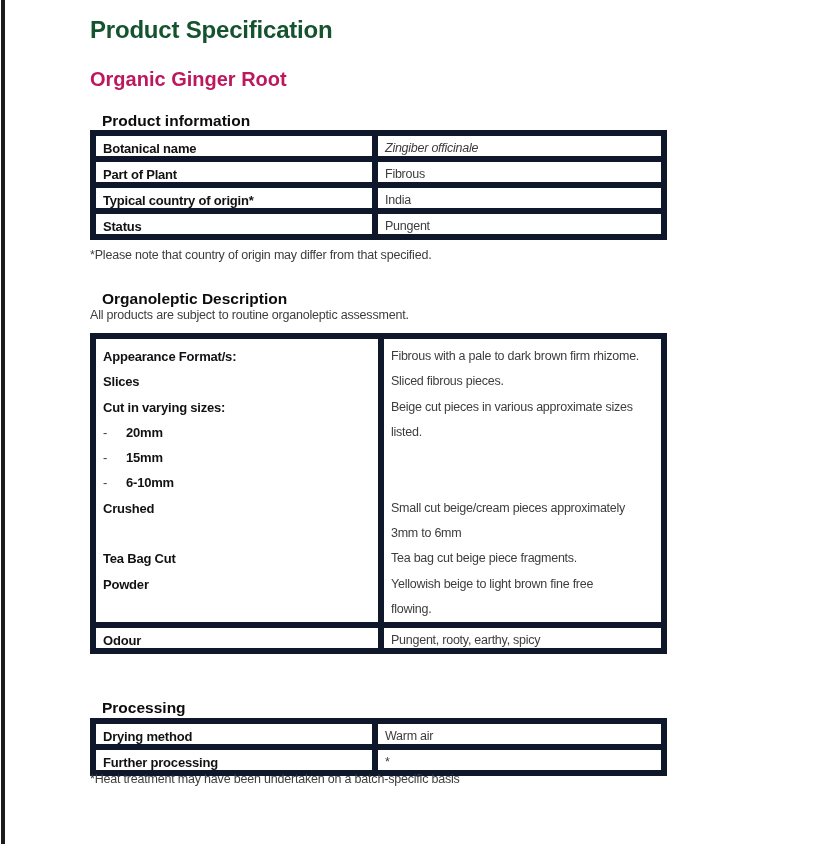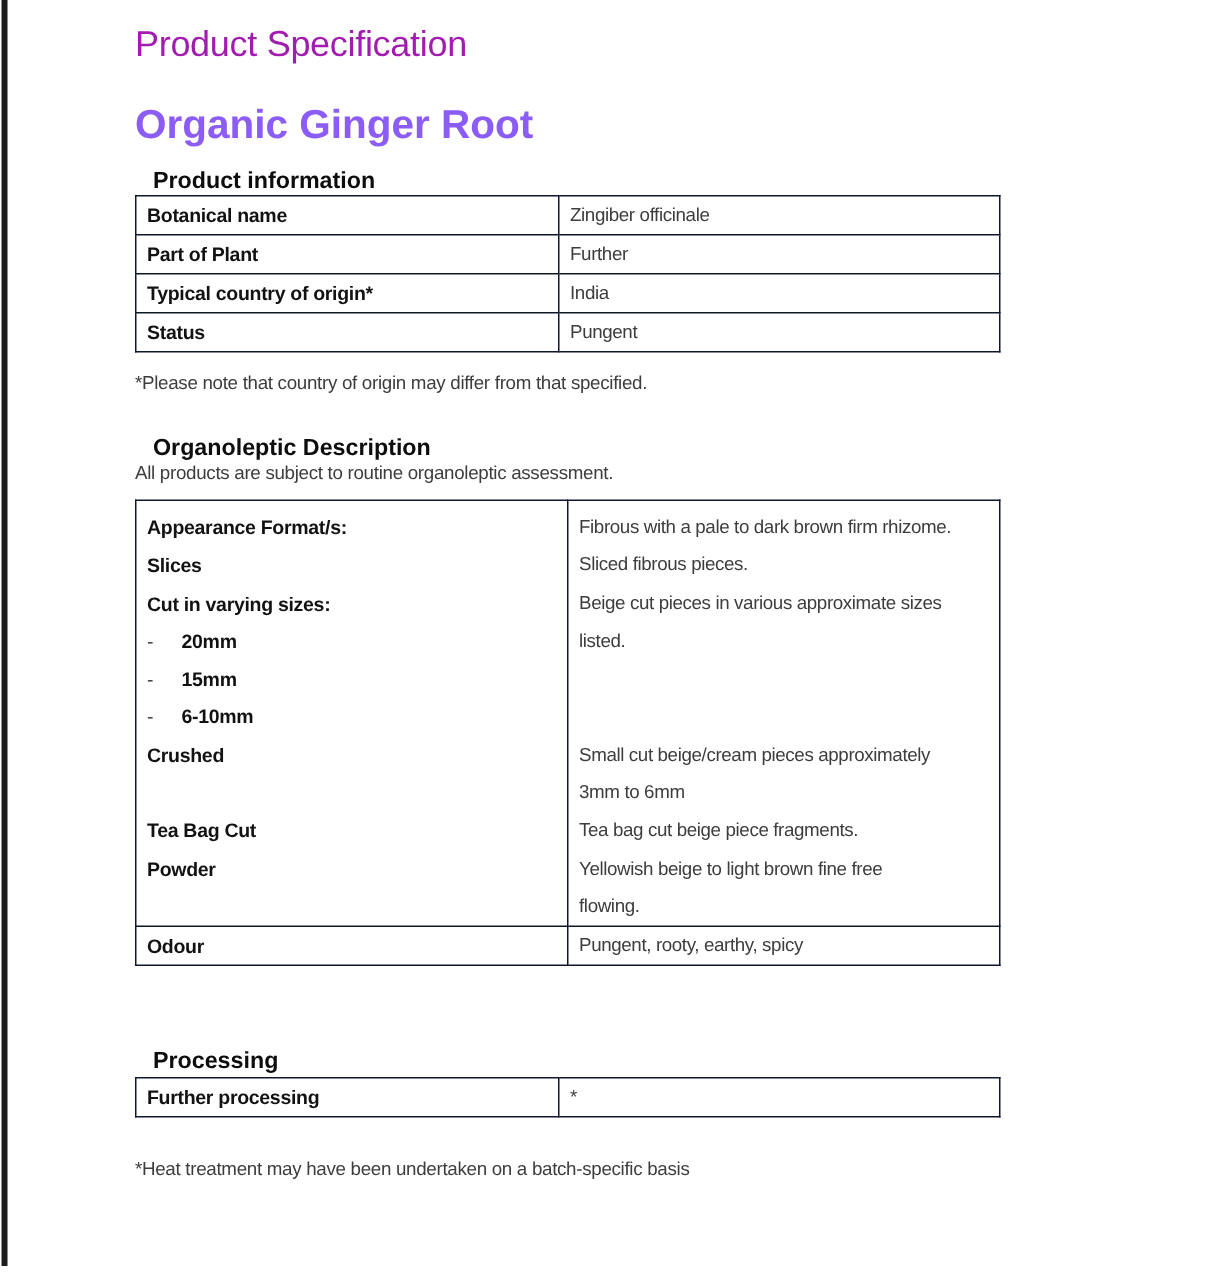--- a/index.html
+++ b/index.html
@@ -10,25 +10,25 @@
     font-family:"Liberation Sans", sans-serif;
     overflow:hidden;
   }
   .edge-bar{
     position:absolute;left:1px;top:0;width:4px;height:844px;
     background:#1c1c1c;
   }
   .abs{position:absolute;left:90px;}
   h1.title{
     top:16px;margin:0;font-size:24px;line-height:1.15;
-    font-weight:normal;color:#a21caf;letter-spacing:-0.2px;
+    font-weight:bold;color:#14532d;letter-spacing:-0.2px;
   }
   h2.product{
-    top:68px;margin:0;font-size:27px;line-height:1.15;
-    font-weight:bold;color:#8b5cf6;
+    top:68px;margin:0;font-size:20px;line-height:1.15;
+    font-weight:bold;color:#be185d;
   }
   h3.section{
     margin:12px;font-size:15.5px;line-height:1.2;
     font-weight:bold;color:#0d0d0d;
   }
   .h3-product-info{top:100px;}
   .h3-organoleptic{top:278px;}
   .h3-processing{top:687px;}
   .note{
     margin:0;font-size:12.5px;color:#3d3d3d;letter-spacing:-0.2px;
@@ -37,21 +37,21 @@
   .intro{top:308px;}
   .footnote-2{top:772px;}
   table.spec{
     border-collapse:collapse;table-layout:fixed;
     width:577px;background:#ffffff;
   }
   .t-product-info{top:130px;}
   .t-organoleptic{top:333px;}
   .t-processing{top:718px;}
   table.spec td{
-    border:1px solid #0f172a;
+    border:6px solid #0f172a;
     box-sizing:border-box;
     vertical-align:top;
     padding:5px 6px 0 7px;
     overflow:hidden;
   }
   td.lbl{
     width:282px;font-size:13px;font-weight:bold;color:#121212;
     white-space:nowrap;letter-spacing:-0.2px;
   }
   td.val{
@@ -62,42 +62,42 @@
   td.app-cell{height:278px;padding-top:3px;}
   .line{
     height:25.3px;line-height:25.3px;white-space:nowrap;
     letter-spacing:-0.25px;
   }
   .line.b{font-weight:bold;color:#121212;font-size:13px;letter-spacing:-0.2px;}
   .line.g{color:#3d3d3d;font-size:12.5px;}
   .dash{
     display:inline-block;width:23px;color:#3d3d3d;font-weight:normal;
   }
-  .italic{}
+  .italic{font-style:italic;}
 </style>
 </head>
 <body>
 
 <div class="page">
   <div class="edge-bar"></div>
 
   <h1 class="abs title">Product Specification</h1>
   <h2 class="abs product">Organic Ginger Root</h2>
 
   <h3 class="abs section h3-product-info">Product information</h3>
 
   <table class="abs spec t-product-info">
     <tbody>
         <tr>
       <td class="lbl h26">Botanical name</td>
       <td class="val h26 italic">Zingiber officinale</td>
     </tr>
     <tr>
       <td class="lbl h26">Part of Plant</td>
-      <td class="val h26">Further</td>
+      <td class="val h26">Fibrous</td>
     </tr>
     <tr>
       <td class="lbl h26">Typical country of origin*</td>
       <td class="val h26">India</td>
     </tr>
     <tr>
       <td class="lbl h26">Status</td>
       <td class="val h26">Pungent</td>
     </tr>
   </tbody>
@@ -141,20 +141,24 @@
       <td class="lbl h26">Odour</td>
       <td class="val h26">Pungent, rooty, earthy, spicy</td>
     </tr>
   </tbody>
     </table>
 
   <h3 class="abs section h3-processing">Processing</h3>
 
   <table class="abs spec t-processing">
     <tbody>
+        <tr>
+      <td class="lbl h26">Drying method</td>
+      <td class="val h26">Warm air</td>
+    </tr>
     <tr>
       <td class="lbl h26">Further processing</td>
       <td class="val h26">*</td>
     </tr>
   </tbody>
     </table>
 
   <p class="abs note footnote-2">*Heat treatment may have been undertaken on a batch-specific basis</p>
 </div>
 

